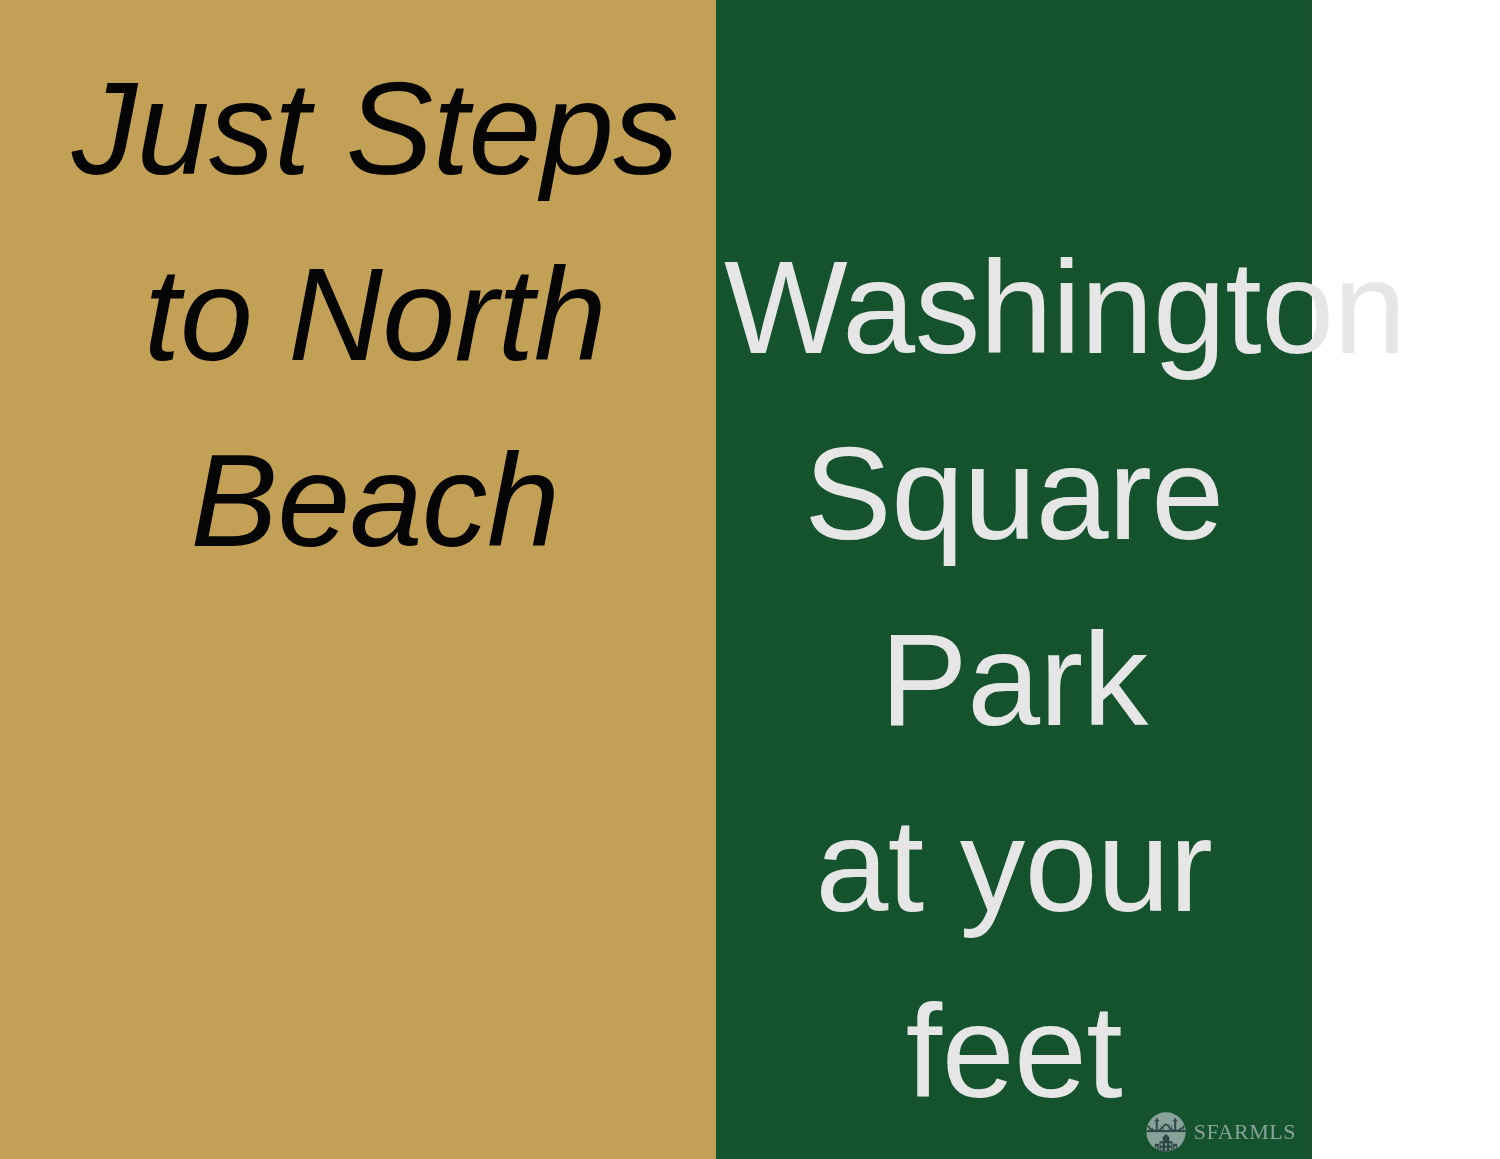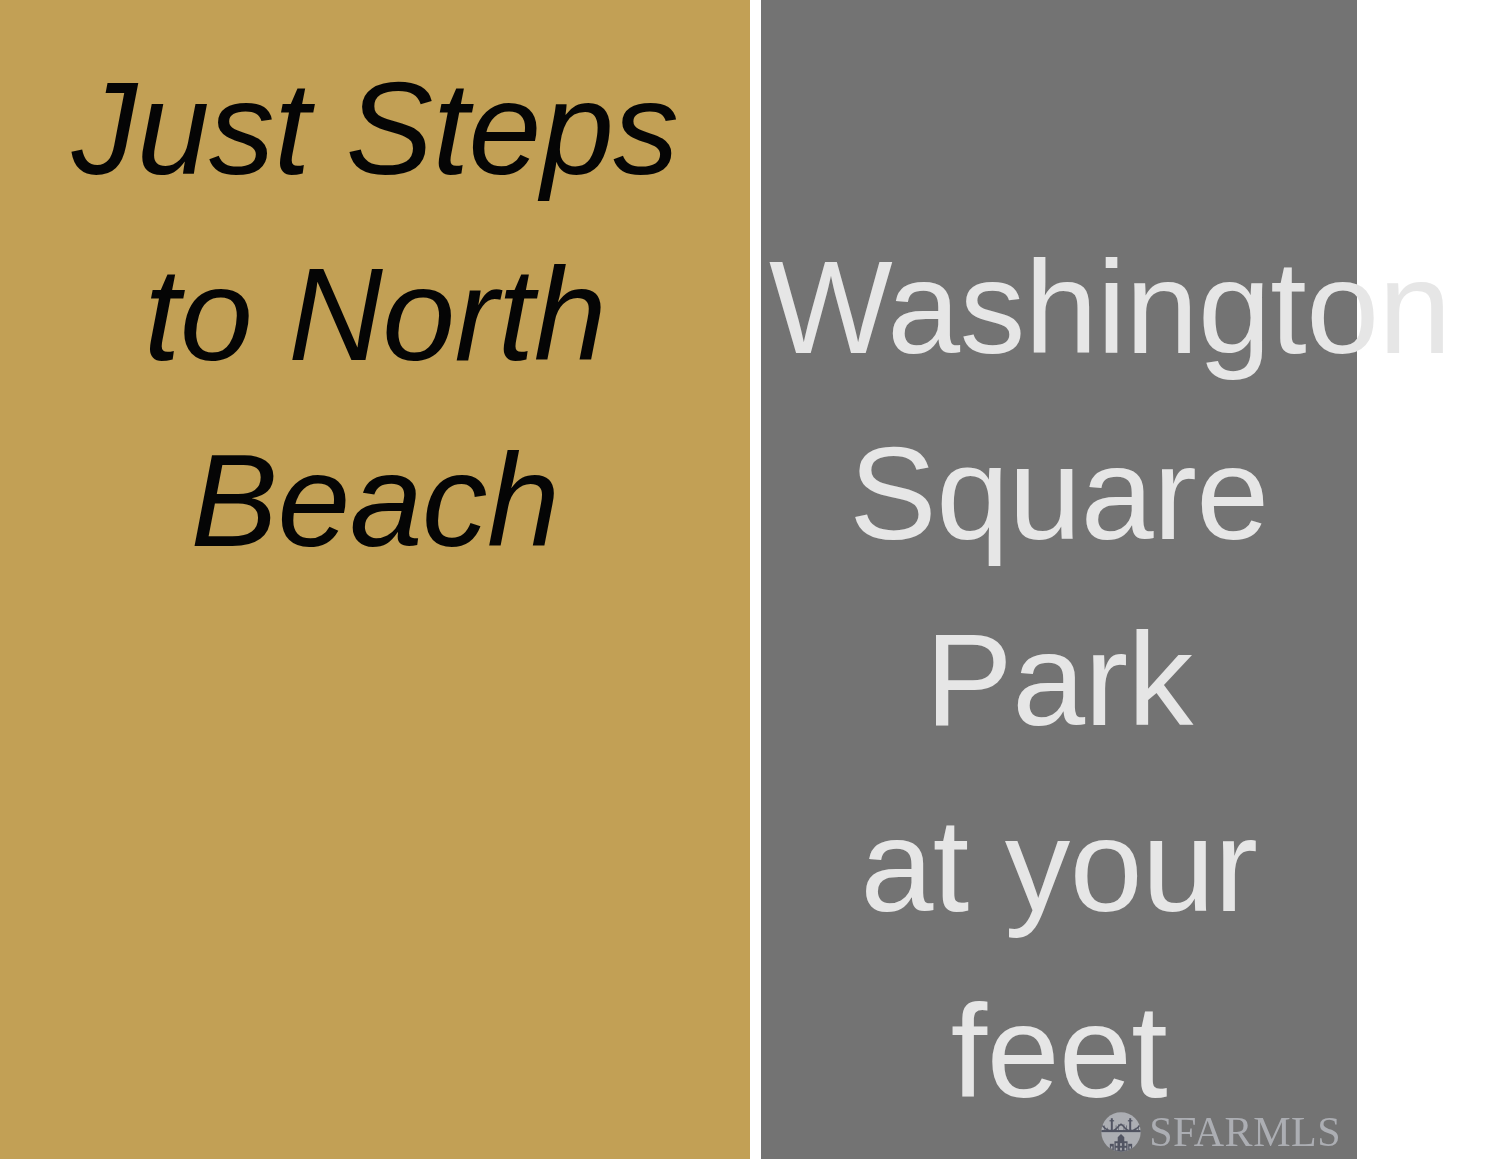--- a/index.html
+++ b/index.html
@@ -22,23 +22,23 @@
     height: 1159px;
     box-sizing: border-box;
   }
   #panel-left {
     left: 0;
     width: 750px;
     background: #c2a055;
     font-style: italic;
   }
   #panel-right {
-    left: 761px;
+    left: 716px;
     width: 596px;
-    background: #737373;
+    background: #14532d;
   }
 
   
   .headline {
     position: absolute;
     left: 0;
     width: 100%;
     box-sizing: border-box;
     text-align: center;
     font-weight: 400;
@@ -72,21 +72,21 @@
     gap: 7px;
     opacity: 0.62;
   }
   #watermark-logo {
     width: 42px;
     height: 42px;
     display: block;
   }
   #watermark-text {
     font-family: "Liberation Serif", "DejaVu Serif", serif;
-    font-size: 42px;
+    font-size: 22px;
     letter-spacing: 0.5px;
     color: #cfd2db;
     line-height: 1;
   }
 </style>
 </head>
 <body>
 
 <div id="stage">
 

